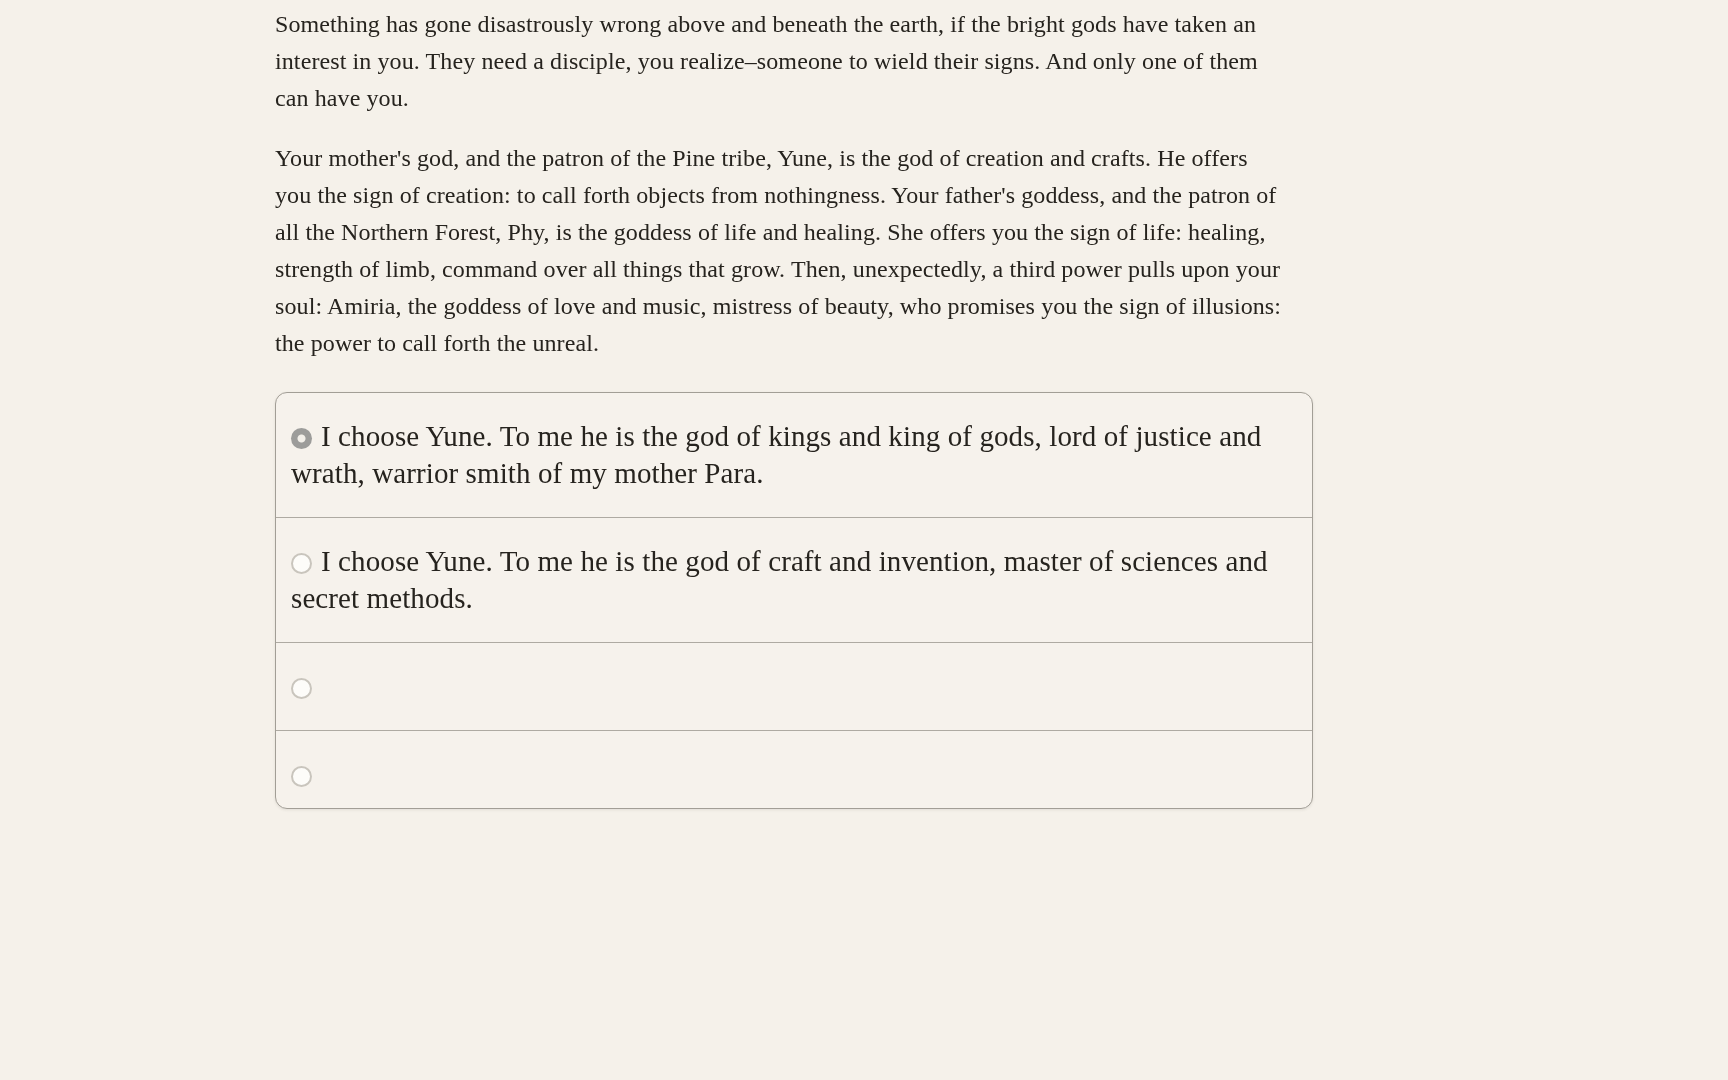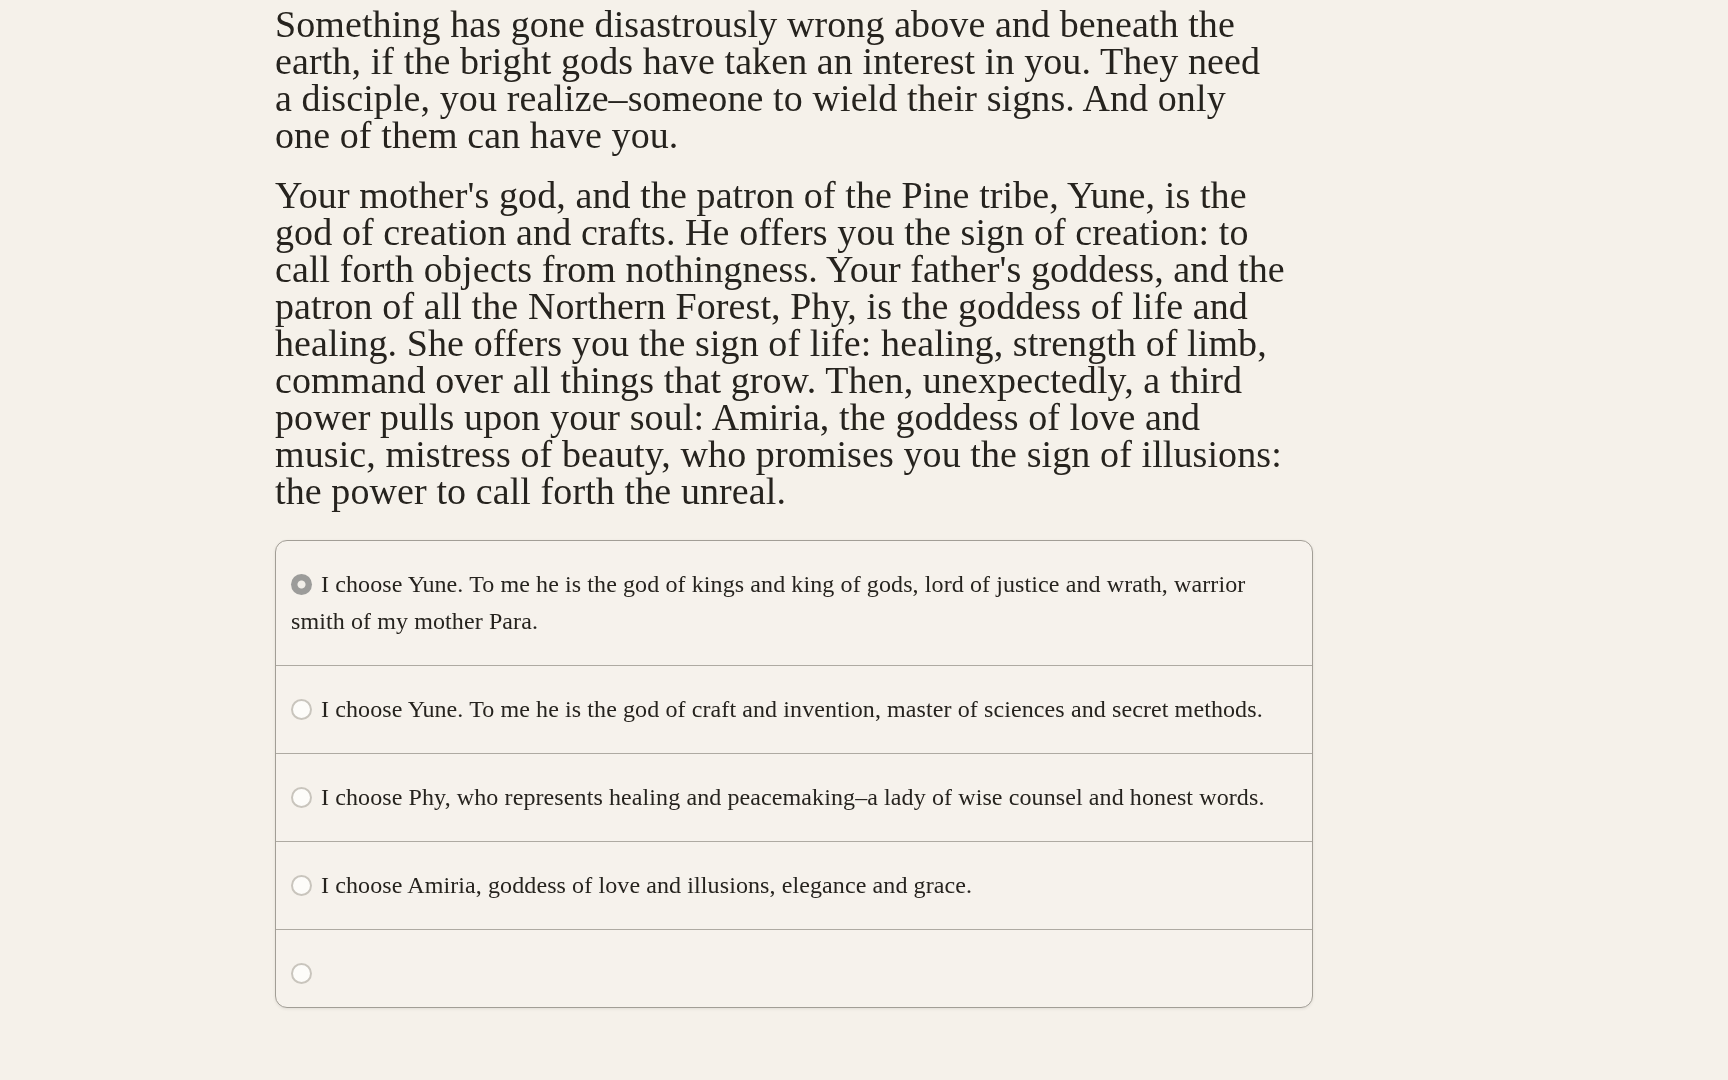--- a/index.html
+++ b/index.html
@@ -15,40 +15,40 @@
     color: #26231e;
     position: relative;
   }
   .content {
     position: absolute;
     left: 275px;
     top: 6px;
     width: 1040px;
   }
   .story p {
-    font-size: 38px;
+    font-size: 24px;
     line-height: 37px;
     margin: 0 0 23px 0;
     max-width: 1010px;
     letter-spacing: 0.1px;
   }
   .choice-box {
     margin-top: 30px;
     width: 1038px;
     box-sizing: border-box;
     border: 1px solid #a29e96;
     border-radius: 12px;
     background: #f6f2ec;
     box-shadow: 0 1px 3px rgba(60,55,45,0.10);
     overflow: hidden;
   }
   .choice-row {
     padding: 25px 26px 25px 15px;
     border-top: 1px solid #aeaaa2;
-    font-size: 24px;
+    font-size: 29px;
     line-height: 37px;
     cursor: pointer;
   }
   .choice-row:first-child {
     border-top: none;
   }
   .choice-row:last-child {
     padding-bottom: 15px;
   }
   .radio {
@@ -74,17 +74,16 @@
 <body>
 
 <div class="content">
   <div class="story">
     <p>Something has gone disastrously wrong above and beneath the earth, if the bright gods have taken an interest in you. They need a disciple, you realize–someone to wield their signs. And only one of them can have you.</p>
     <p>Your mother's god, and the patron of the Pine tribe, Yune, is the god of creation and crafts. He offers you the sign of creation: to call forth objects from nothingness. Your father's goddess, and the patron of all the Northern Forest, Phy, is the goddess of life and healing. She offers you the sign of life: healing, strength of limb, command over all things that grow. Then, unexpectedly, a third power pulls upon your soul: Amiria, the goddess of love and music, mistress of beauty, who promises you the sign of illusions: the power to call forth the unreal.</p>
   </div>
   <div class="choice-box" id="choice-box">
       <div class="choice-row"><span class="radio selected"></span><span class="choice-label">I choose Yune. To me he is the god of kings and king of gods, lord of justice and wrath, warrior smith of my mother Para.</span></div>
       <div class="choice-row"><span class="radio"></span><span class="choice-label">I choose Yune. To me he is the god of craft and invention, master of sciences and secret methods.</span></div>
-      <div class="choice-row"><span class="radio"></span><span class="choice-label">I choose Phy, who represents healing and peacemaking–a lady of wise counsel and honest words.</span></div>
-      <div class="choice-row"><span class="radio"></span><span class="choice-label">I choose Amiria, goddess of love and illusions, elegance and grace.</span></div>
+      <div class="choice-row"><span class="radio"></span></div>
       <div class="choice-row"><span class="radio"></span></div>
     </div>
 </div>
 
 </body></html>

